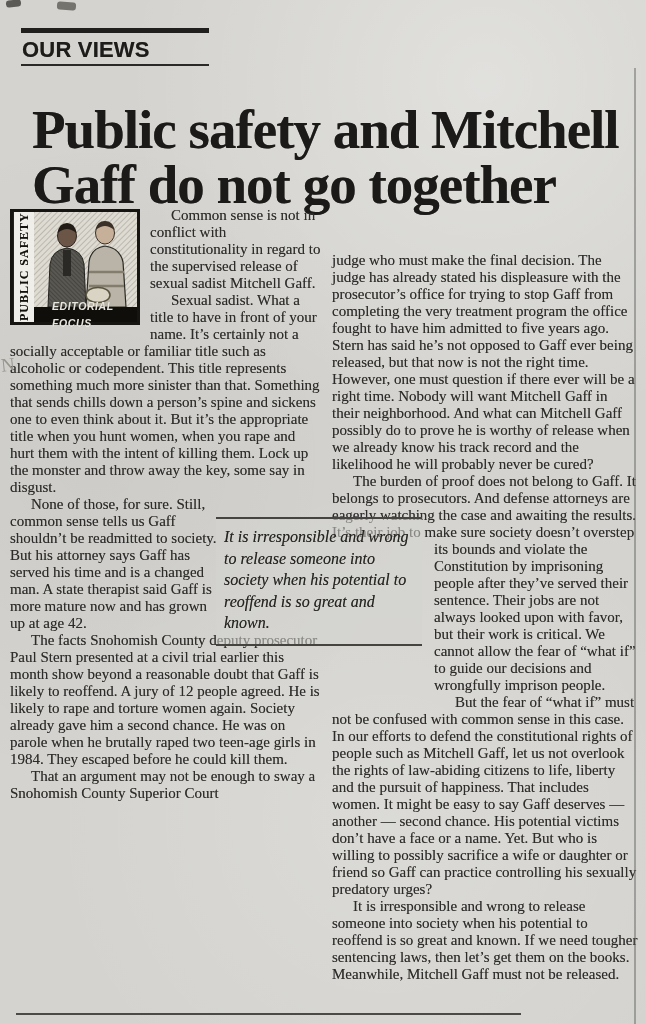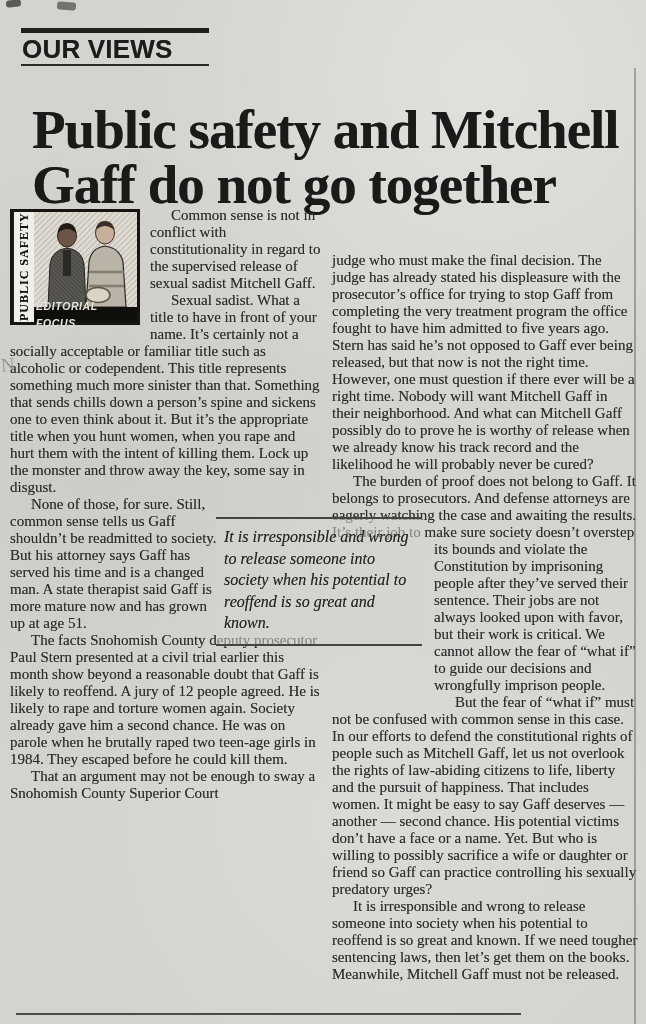--- a/index.html
+++ b/index.html
@@ -15,21 +15,21 @@
       radial-gradient(circle at 15% 45%, rgba(0,0,0,.035), rgba(0,0,0,0) 42%),
       radial-gradient(circle at 60% 80%, rgba(255,255,255,.16), rgba(255,255,255,0) 38%),
       #d4d3cf;
     color:#2e2d2b;
   }
   
   .kicker { position:absolute; left:21px; top:28px; width:188px; }
   .kicker-bar-top { height:5px; background:#201f1d; }
   .kicker-text {
     font-family:"Liberation Sans", sans-serif; font-weight:700;
-    font-size:26px; line-height:27px; letter-spacing:.2px; color:#1d1c1a;
+    font-size:22px; line-height:27px; letter-spacing:.2px; color:#1d1c1a;
     padding:3px 0 1px 1px; text-shadow:0 0 .5px rgba(30,30,30,.55);
   }
   .kicker-bar-bottom { height:2px; background:#2a2927; }
   
   .headline {
     position:absolute; left:20px; top:90px; width:620px; margin:12px;
     font-family:"Liberation Serif", serif; font-weight:700;
     font-size:55px; line-height:55px; letter-spacing:-1px;
     color:#1b1a18; text-shadow:0 0 .6px rgba(25,25,25,.6);
   }
@@ -58,21 +58,21 @@
     display:flex; align-items:center; justify-content:center;
     font-family:"Liberation Serif", serif; font-weight:700;
     font-size:12px; letter-spacing:1px; color:#14120e;
   }
   .photo-art { position:absolute; left:21px; top:0; width:103px; height:95px; }
   .photo-banner {
     position:absolute; left:21px; right:0; bottom:0; height:15px;
     background:#0f0e0b; color:#e9e6de;
     font-family:"Liberation Sans", sans-serif; font-style:italic; font-weight:700;
     font-size:10.5px; letter-spacing:.6px;
-    display:flex; align-items:center; padding-left:2px;
+    display:flex; align-items:center; padding-left:18px;
   }
   
   .spacer-right { float:right; width:102px; height:130px; }
   .spacer-left  { float:left;  width:102px; height:222px; shape-outside:inset(68px 0 0 0); }
   
   .pullquote {
     position:absolute; left:216px; top:517px; width:206px;
     border-top:2px solid #46443f; border-bottom:2px solid #46443f;
     padding:7px 4px 10px 8px; box-sizing:border-box;
     background:rgba(212,211,207,.55);
@@ -141,21 +141,21 @@
             <ellipse cx="71" cy="21" rx="9.5" ry="11" fill="#c7b09a" stroke="#3a3026" stroke-width="1"></ellipse>
             <path d="M61.5,18 Q63,9 71,9 Q79,9 80.5,18 Q75,14 71,14 Q67,14 61.5,18 Z" fill="#3c3128"></path>
             <ellipse cx="64" cy="83" rx="12" ry="7.5" fill="#d9d4c4" stroke="#59543f" stroke-width="1.5"></ellipse>
           </g>
         </svg>
         <div class="photo-banner">EDITORIAL FOCUS</div>
       </div>
       <p>Common sense is not in conflict with constitutionality in regard to the supervised release of sexual sadist Mitchell Gaff.</p>
       <p>Sexual sadist. What a title to have in front of your name.  It’s certainly not a socially acceptable or familiar title such as alcoholic or codependent.  This title represents something much more sinister than that.  Something that sends chills down a person’s spine and sickens one to even think about it.  But it’s the appropriate title when you hunt women, when you rape and hurt them with the intent of killing them.  Lock up the monster and throw away the key, some say in disgust.</p>
       <div class="spacer-right"></div>
-      <p>None of those, for sure.  Still, common sense tells us Gaff shouldn’t be readmitted to society.  But his attorney says Gaff has served his time and is a changed man.  A state therapist said Gaff is more mature now and has grown up at age 51.</p>
+      <p>None of those, for sure.  Still, common sense tells us Gaff shouldn’t be readmitted to society.  But his attorney says Gaff has served his time and is a changed man.  A state therapist said Gaff is more mature now and has grown up at age 42.</p>
       <p>The facts Snohomish County deputy prosecutor Paul Stern presented at a civil trial earlier this month show beyond a reasonable doubt that Gaff is likely to reoffend.  A jury of 12 people agreed.  He is likely to rape and torture women again.  Society already gave him a second chance.  He was on parole when he brutally raped two teen-age girls in 1984.  They escaped before he could kill them.</p>
       <p>That an argument may not be enough to sway a Snohomish County Superior Court</p>
     </div>
 
     <div class="col col-right">
       <p class="no-indent">judge who must make the final decision.  The judge has already stated his displeasure with the prosecutor’s office for trying to stop Gaff from completing the very treatment program the office fought to have him admitted to five years ago.  Stern has said he’s not opposed to Gaff ever being released, but that now is not the right time.  However, one must question if there ever will be a right time.  Nobody will want Mitchell Gaff in their neighborhood.  And what can Mitchell Gaff possibly do to prove he is worthy of release when we already know his track record and the likelihood he will probably never be cured?</p>
       <div class="spacer-left"></div>
       <p>The burden of proof does not belong to Gaff.  It belongs to prosecutors.  And defense attorneys are eagerly watching the case and awaiting the results.  It’s their job to make sure society doesn’t overstep its bounds and violate the Constitution by imprisoning people after they’ve served their sentence.  Their jobs are not always looked upon with favor, but their work is critical.  We cannot allow the fear of “what if” to guide our decisions and wrongfully imprison people.</p>
       <p>But the fear of “what if” must not be confused with common sense in this case.  In our efforts to defend the constitutional rights of people such as Mitchell Gaff, let us not overlook the rights of law-abiding citizens to life, liberty and the pursuit of happiness.  That includes women.  It might be easy to say Gaff deserves — another — second chance.  His potential victims don’t have a face or a name.  Yet.  But who is willing to possibly sacrifice a wife or daughter or friend so Gaff can practice controlling his sexually predatory urges?</p>
       <p>It is irresponsible and wrong to release someone into society when his potential to reoffend is so great and known.  If we need tougher sentencing laws, then let’s get them on the books.  Meanwhile, Mitchell Gaff must not be released.</p>

